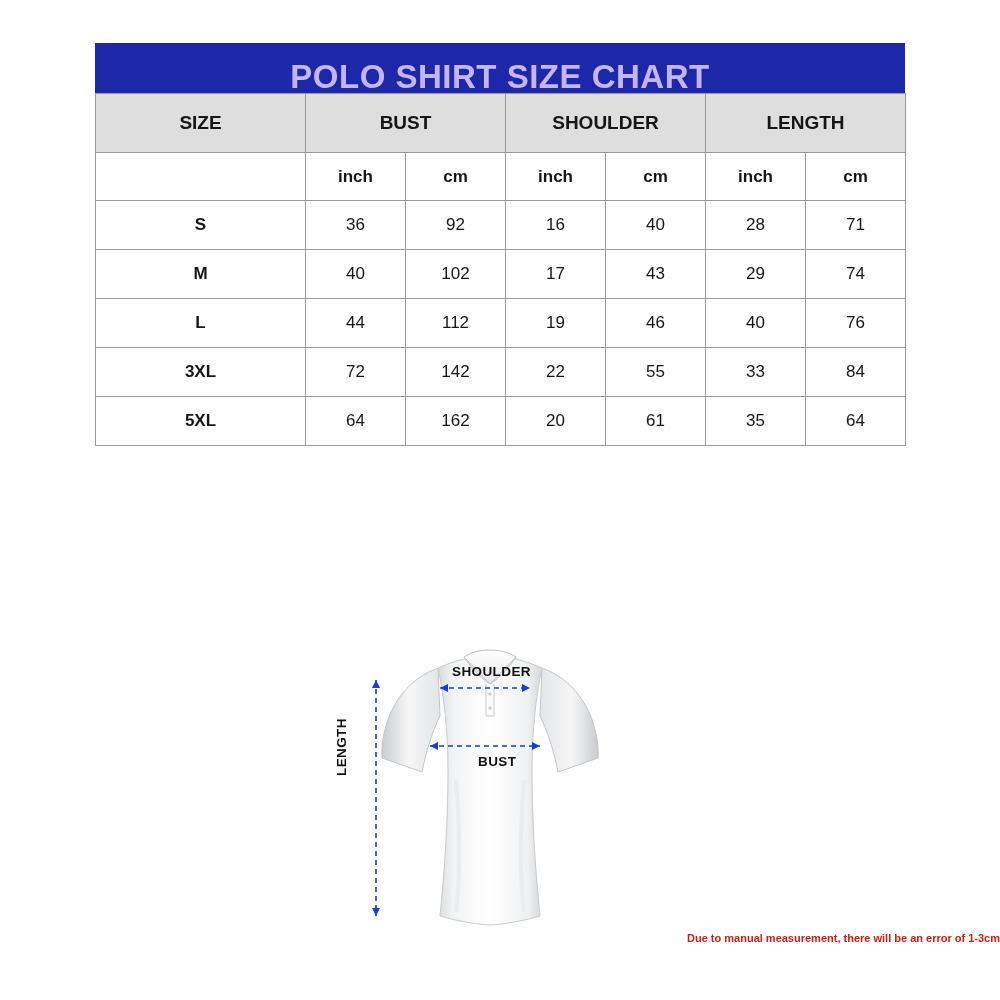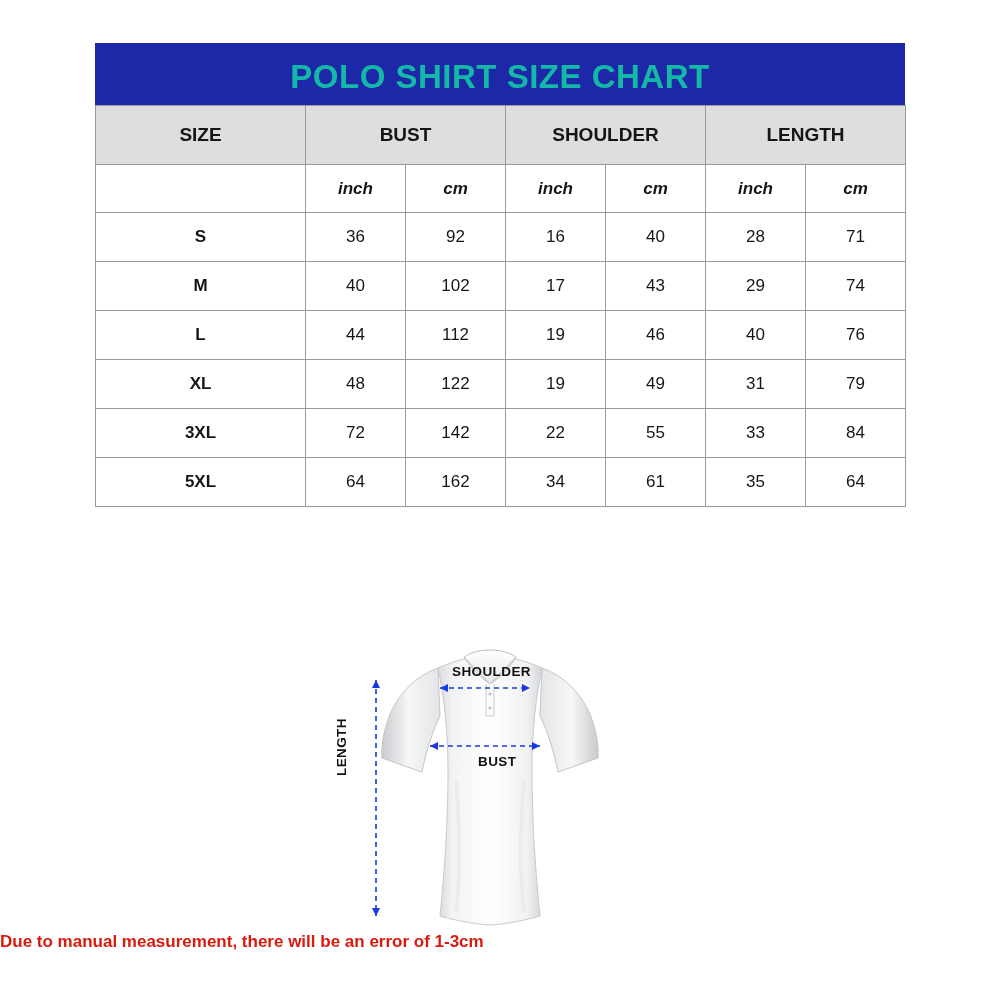--- a/index.html
+++ b/index.html
@@ -26,26 +26,26 @@
   
   .chart-wrap {
     position: absolute;
     left: 95px;
     top: 43px;
     width: 810px;
   }
 
   .chart-title {
     background: #1d28a8;
-    color: #14b8a6;
+    color: #c4b5fd;
     text-align: center;
     font-size: 33px;
     font-weight: bold;
     letter-spacing: 0.5px;
-    padding: 17px 0 12px 0;
+    padding: 17px 0 0 0;
     line-height: 1;
   }
 
   table.size-table {
     border-collapse: collapse;
     width: 810px;
     table-layout: fixed;
   }
   table.size-table td, table.size-table th {
     border: 1px solid #9a9a9a;
@@ -66,21 +66,20 @@
     font-weight: bold;
     font-size: 17px;
     height: 47px;
   }
   table.size-table td.sizecell {
     font-weight: bold;
     font-size: 17px;
   }
   table.size-table tr.header-blank td {
     height: 47px;
-    font-style: italic;
   }
   .col-size { width: 210px; }
   .col-num { width: 100px; }
 
   
   .illo {
     position: absolute;
     left: 340px;
     top: 628px;
     width: 330px;
@@ -113,23 +112,23 @@
     top: 148px;
     transform: rotate(-90deg);
     transform-origin: left top;
   }
 
   .note {
     position: absolute;
     left: 0;
     top: 932px;
     width: 1000px;
-    text-align: left;
+    text-align: right;
     color: #d91a0e;
-    font-size: 17px;
+    font-size: 11px;
     font-weight: bold;
   }
 </style>
 </head>
 <body>
 
 <div class="page">
 
   <div class="chart-wrap">
 
@@ -187,47 +186,38 @@
         <tr>
           <td class="sizecell">L</td>
           <td>44</td>
           <td>112</td>
           <td>19</td>
           <td>46</td>
           <td>40</td>
           <td>76</td>
         </tr>
 
-        <tr>
-          <td class="sizecell">XL</td>
-          <td>48</td>
-          <td>122</td>
-          <td>19</td>
-          <td>49</td>
-          <td>31</td>
-          <td>79</td>
-        </tr>
 
 
         <tr>
           <td class="sizecell">3XL</td>
           <td>72</td>
           <td>142</td>
           <td>22</td>
           <td>55</td>
           <td>33</td>
           <td>84</td>
         </tr>
 
 
         <tr>
           <td class="sizecell">5XL</td>
           <td>64</td>
           <td>162</td>
-          <td>34</td>
+          <td>20</td>
           <td>61</td>
           <td>35</td>
           <td>64</td>
         </tr>
       </tbody>
     </table>
   </div>
 
   <div class="illo">
 

